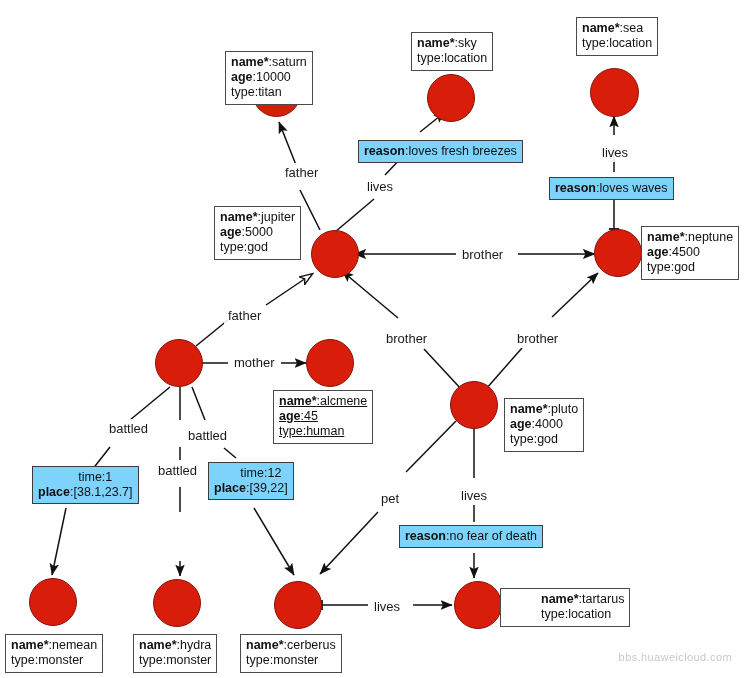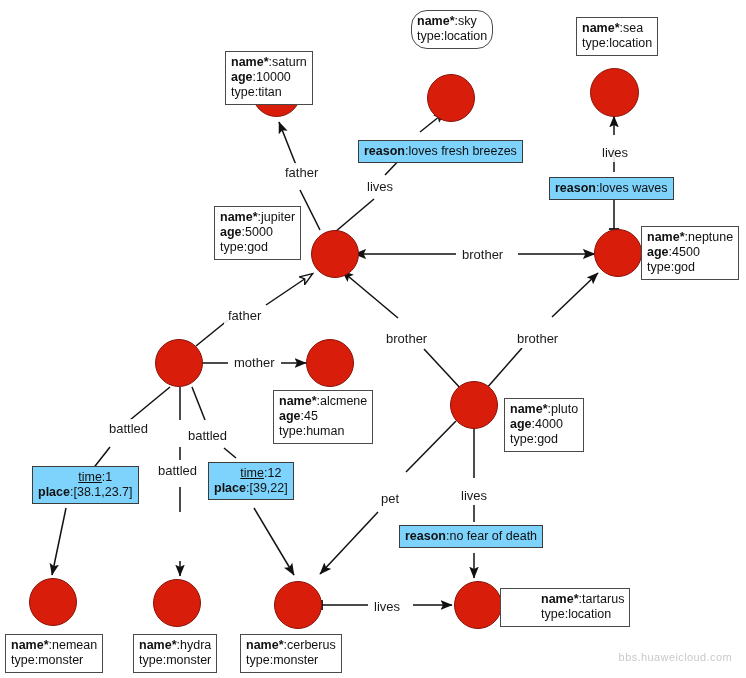--- a/index.html
+++ b/index.html
@@ -55,21 +55,21 @@
     background:#7dd3fc;
     padding:3px 5px;
     font-size:12.5px;
     line-height:15px;
     color:#111111;
     white-space:nowrap;
     text-align:center;
     box-sizing:border-box;
   }
   .edge-prop .k{font-weight:bold;}
-  .edge-prop .u{text-decoration:underline;margin-left:20px;}
+  .edge-prop .u{margin-left:20px;}
   #watermark{
     position:absolute;
     right:14px;
     bottom:14px;
     text-align:center;
     color:#bdbdbd;
     user-select:none;
   }
   #watermark .wm-cn{
     font-size:18px;
@@ -195,21 +195,21 @@
   <div class="node" style="left:153px;top:579px;width:48px;height:48px;"></div>
   <div class="node" style="left:274px;top:581px;width:48px;height:48px;"></div>
   <div class="node" style="left:454px;top:581px;width:48px;height:48px;"></div>
 
   <div class="prop-box" style="left:225px;top:7px;margin-top:44px;">
     <div><span class="k">name*</span>:<span>saturn</span></div>
     <div><span class="k">age</span>:<span>10000</span></div>
     <div><span>type</span>:<span>titan</span></div>
   </div>
 
-  <div class="prop-box" style="left:411px;top:10px;border-radius:16px;">
+  <div class="prop-box" style="left:411px;top:32px;">
     <div><span class="k">name*</span>:<span>sky</span></div>
     <div><span>type</span>:<span>location</span></div>
   </div>
 
   <div class="prop-box" style="left:576px;top:17px;">
     <div><span class="k">name*</span>:<span>sea</span></div>
     <div><span>type</span>:<span>location</span></div>
   </div>
 
   <div class="prop-box" style="left:214px;top:206px;">
@@ -218,21 +218,21 @@
     <div><span>type</span>:<span>god</span></div>
   </div>
 
   <div class="prop-box" style="left:641px;top:226px;">
     <div><span class="k">name*</span>:<span>neptune</span></div>
     <div><span class="k">age</span>:<span>4500</span></div>
     <div><span>type</span>:<span>god</span></div>
   </div>
 
 
-  <div class="prop-box" style="left:273px;top:390px;">
+  <div class="prop-box" style="left:273px;top:390px;text-decoration:underline;">
     <div><span class="k">name*</span>:<span>alcmene</span></div>
     <div><span class="k">age</span>:<span>45</span></div>
     <div><span>type</span>:<span>human</span></div>
   </div>
 
   <div class="prop-box" style="left:504px;top:398px;">
     <div><span class="k">name*</span>:<span>pluto</span></div>
     <div><span class="k">age</span>:<span>4000</span></div>
     <div><span>type</span>:<span>god</span></div>
   </div>

